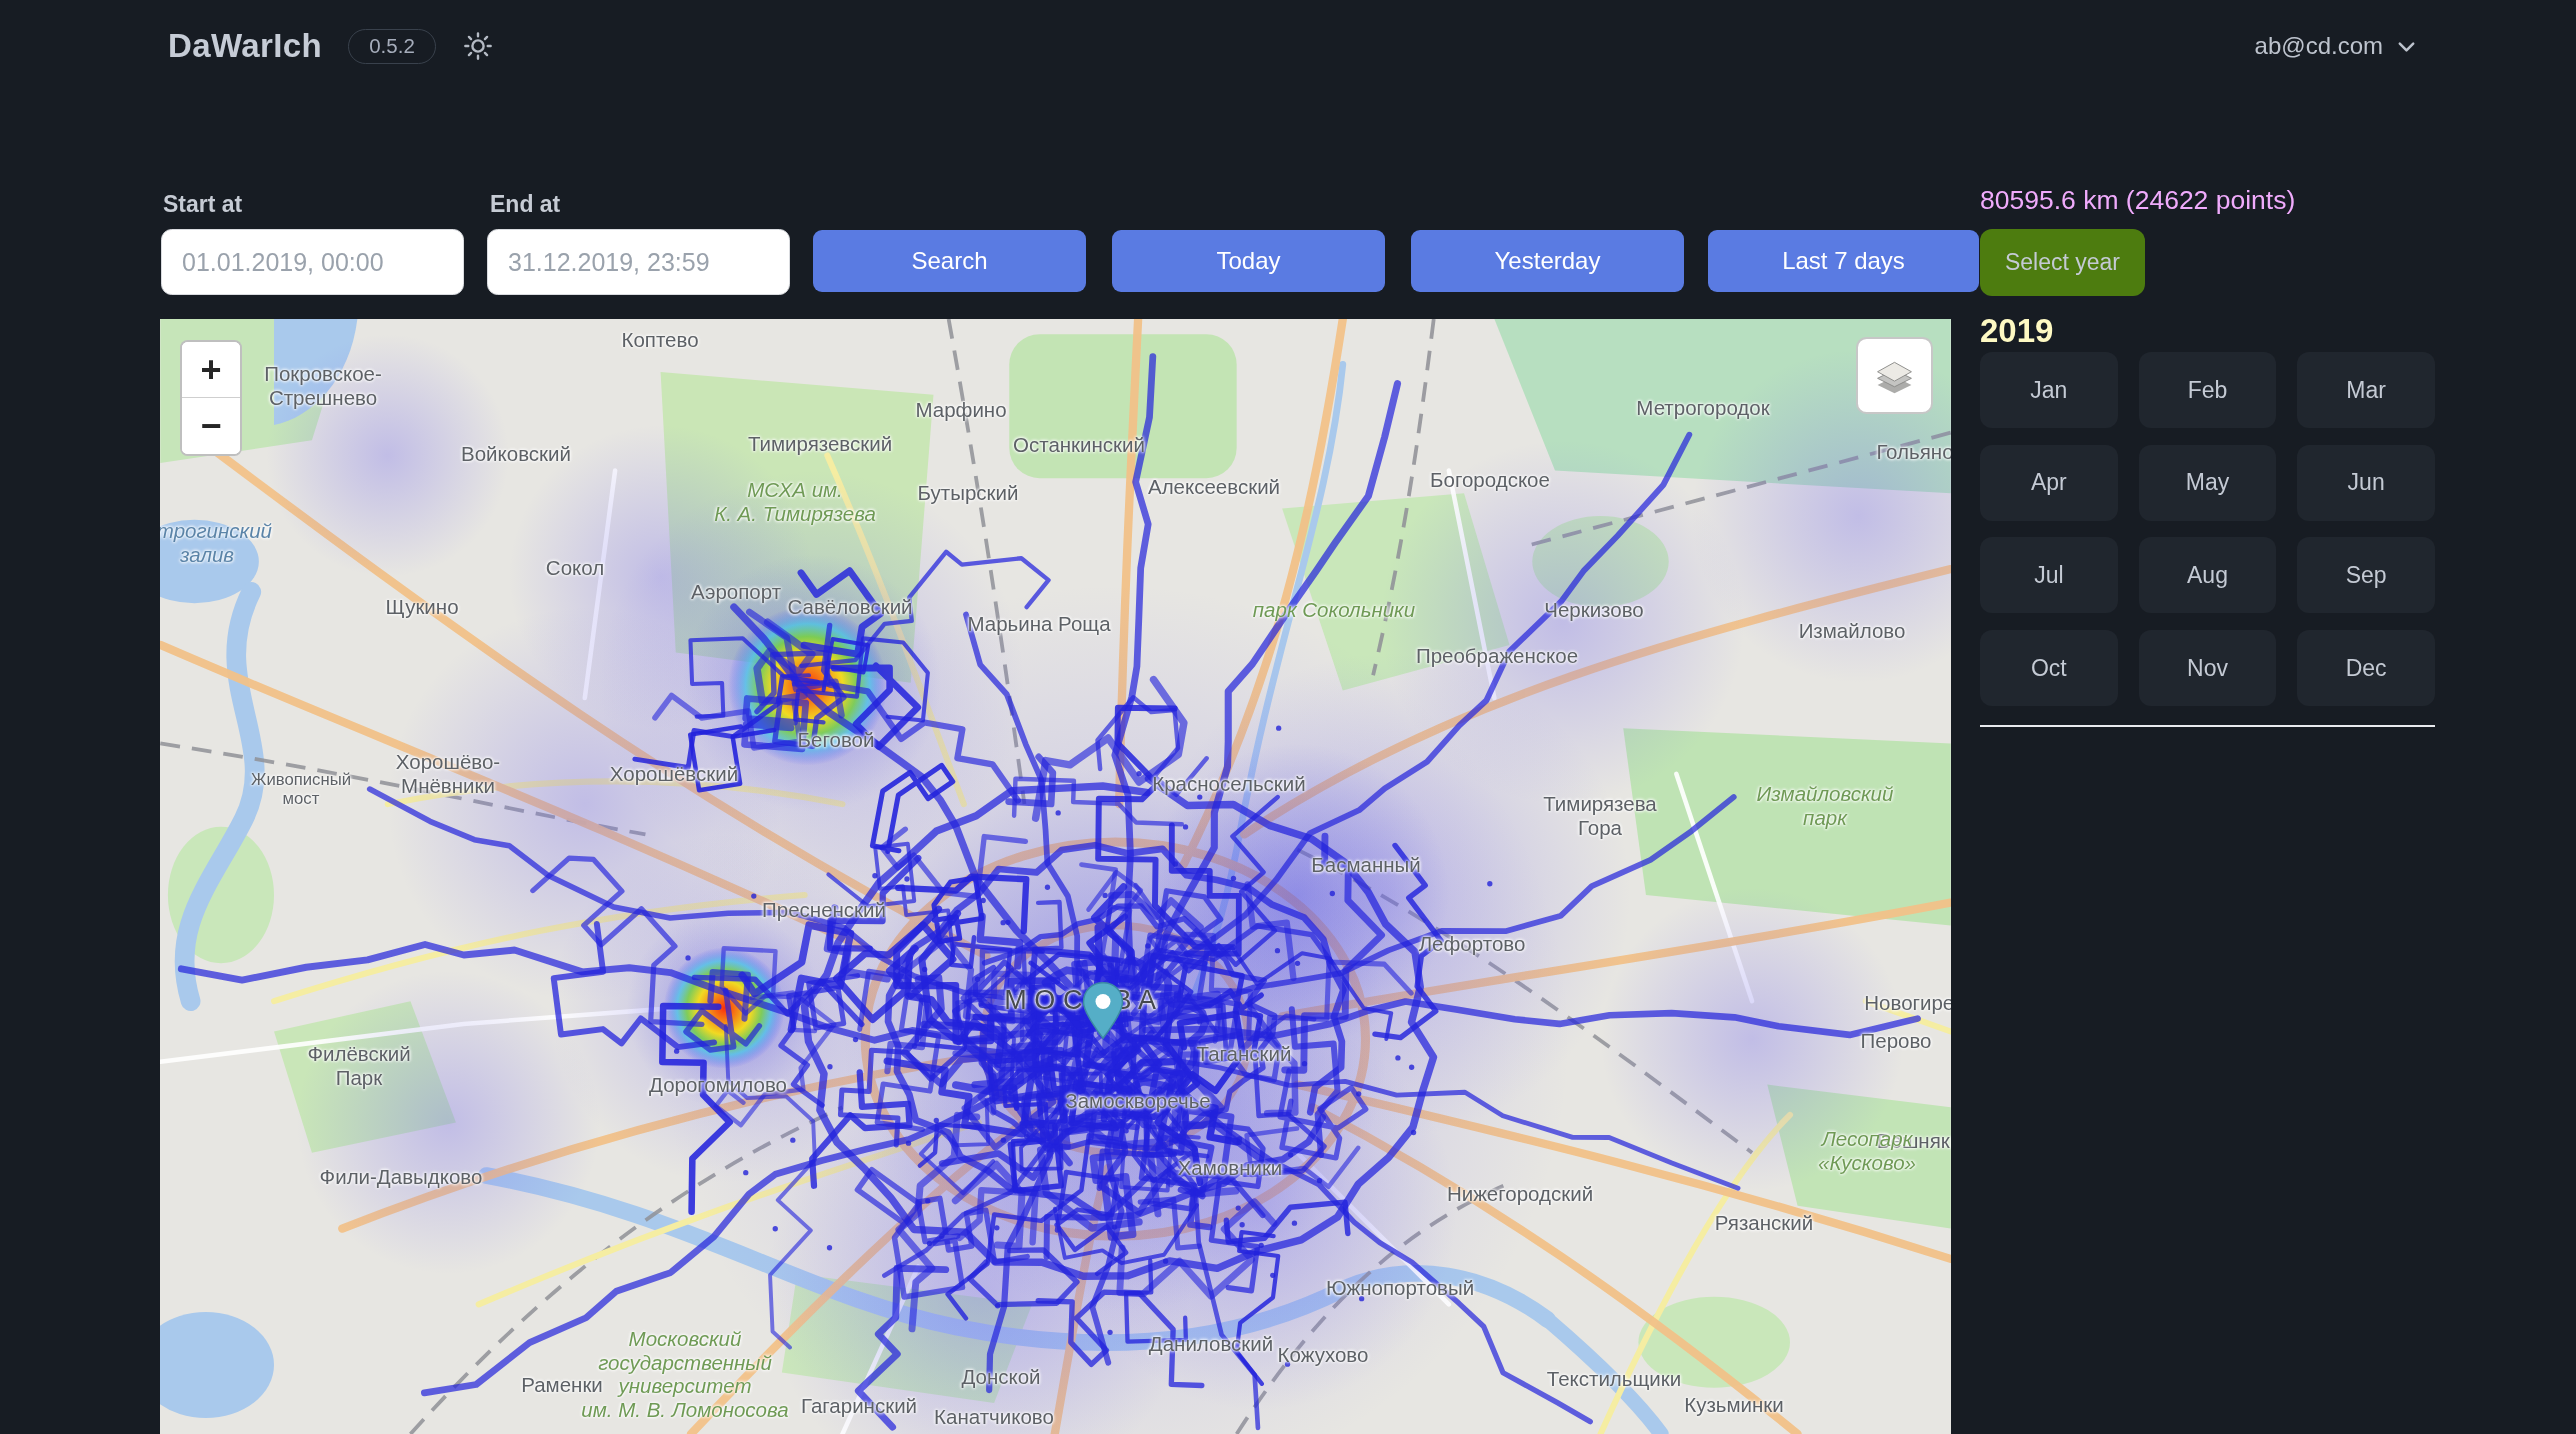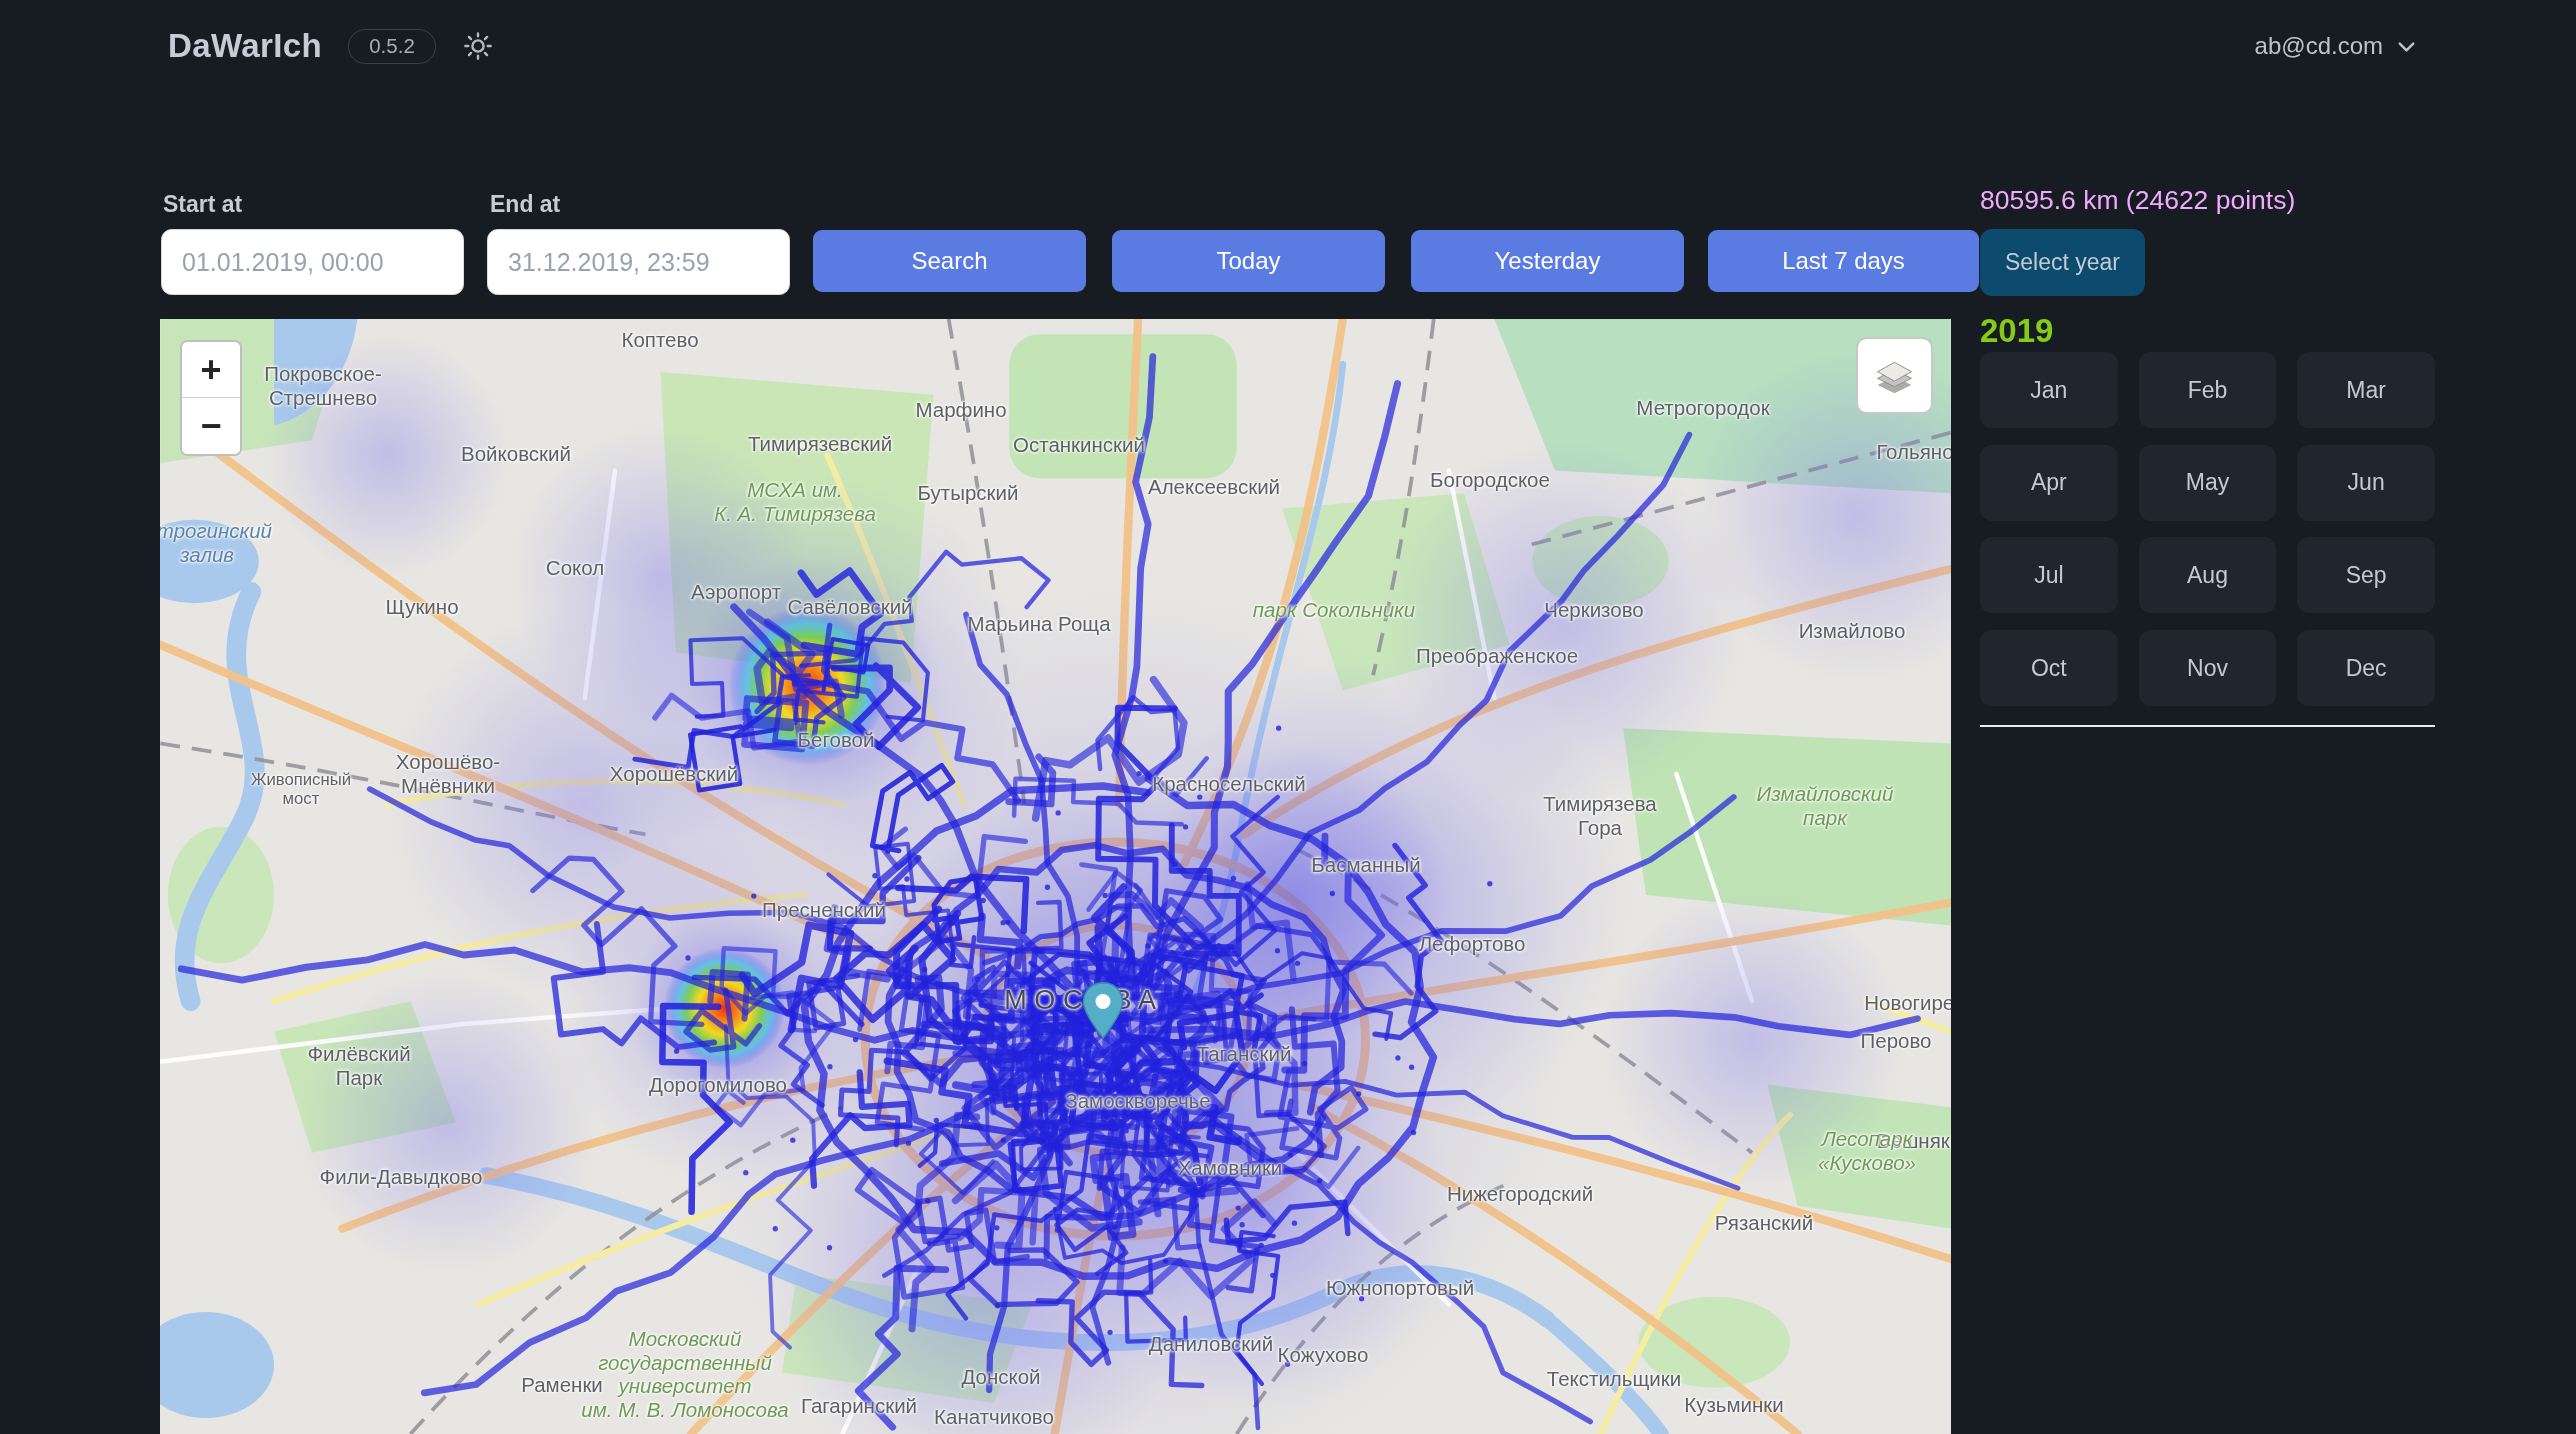--- a/index.html
+++ b/index.html
@@ -16,23 +16,23 @@
   #account{position:absolute;right:158px;top:0;height:92px;display:flex;align-items:center;gap:12px;
     font-size:24px;color:#bdc3cd;cursor:pointer;}
   
   .field-label{position:absolute;font-size:23px;font-weight:700;color:#c6cbd4;}
   .date-input{position:absolute;width:261px;height:64px;background:#fff;border:1.5px solid #d9dbdf;border-radius:10.6px;
     padding:0 20px;font-size:25px;color:#9aa2ac;font-family:inherit;outline:none;}
   .btn-primary{position:absolute;width:273px;height:62px;background:var(--primary,#5a7be2);color:#fff;border:none;
     border-radius:9px;font-size:24px;font-family:inherit;font-weight:500;cursor:pointer;}
   
   #stats-line{position:absolute;left:1980px;top:185px;font-size:26.5px;color:#f0abfc;}
-  #select-year{position:absolute;left:1980px;top:229px;width:165px;height:67px;background:#0c4a6e;color:#c4cad4;
+  #select-year{position:absolute;left:1980px;top:229px;width:165px;height:67px;background:#4d7c0f;color:#c4cad4;
     border:none;border-radius:12px;font-size:23px;font-family:inherit;cursor:pointer;}
-  #year-heading{position:absolute;left:1980px;top:312px;font-size:33px;font-weight:600;color:#84cc16;}
+  #year-heading{position:absolute;left:1980px;top:312px;font-size:33px;font-weight:600;color:#fef9c3;}
   #month-grid{position:absolute;left:1980px;top:352px;width:455px;display:grid;
     grid-template-columns:repeat(3,1fr);column-gap:21px;row-gap:16.7px;}
   .month-btn{height:76px;background:#20262e;color:#c4cad4;border:none;border-radius:12px;font-size:23px;
     font-family:inherit;cursor:pointer;}
   #divider{position:absolute;left:1980px;top:725px;width:455px;height:2.3px;background:#e8eaee;}
   
   #map{position:absolute;left:160px;top:319px;width:1791px;height:1115px;background:#e7e6e2;overflow:hidden;cursor:grab;}
   #map svg.base{position:absolute;left:0;top:0;}
   .maplabel{position:absolute;transform:translate(-50%,-50%);font-size:20.5px;color:#5d6166;white-space:pre-line;
     text-align:center;line-height:1.15;text-shadow:0 0 3.8px #fff,0 0 3.8px #fff,0 0 2.3px #fff;pointer-events:none;}

